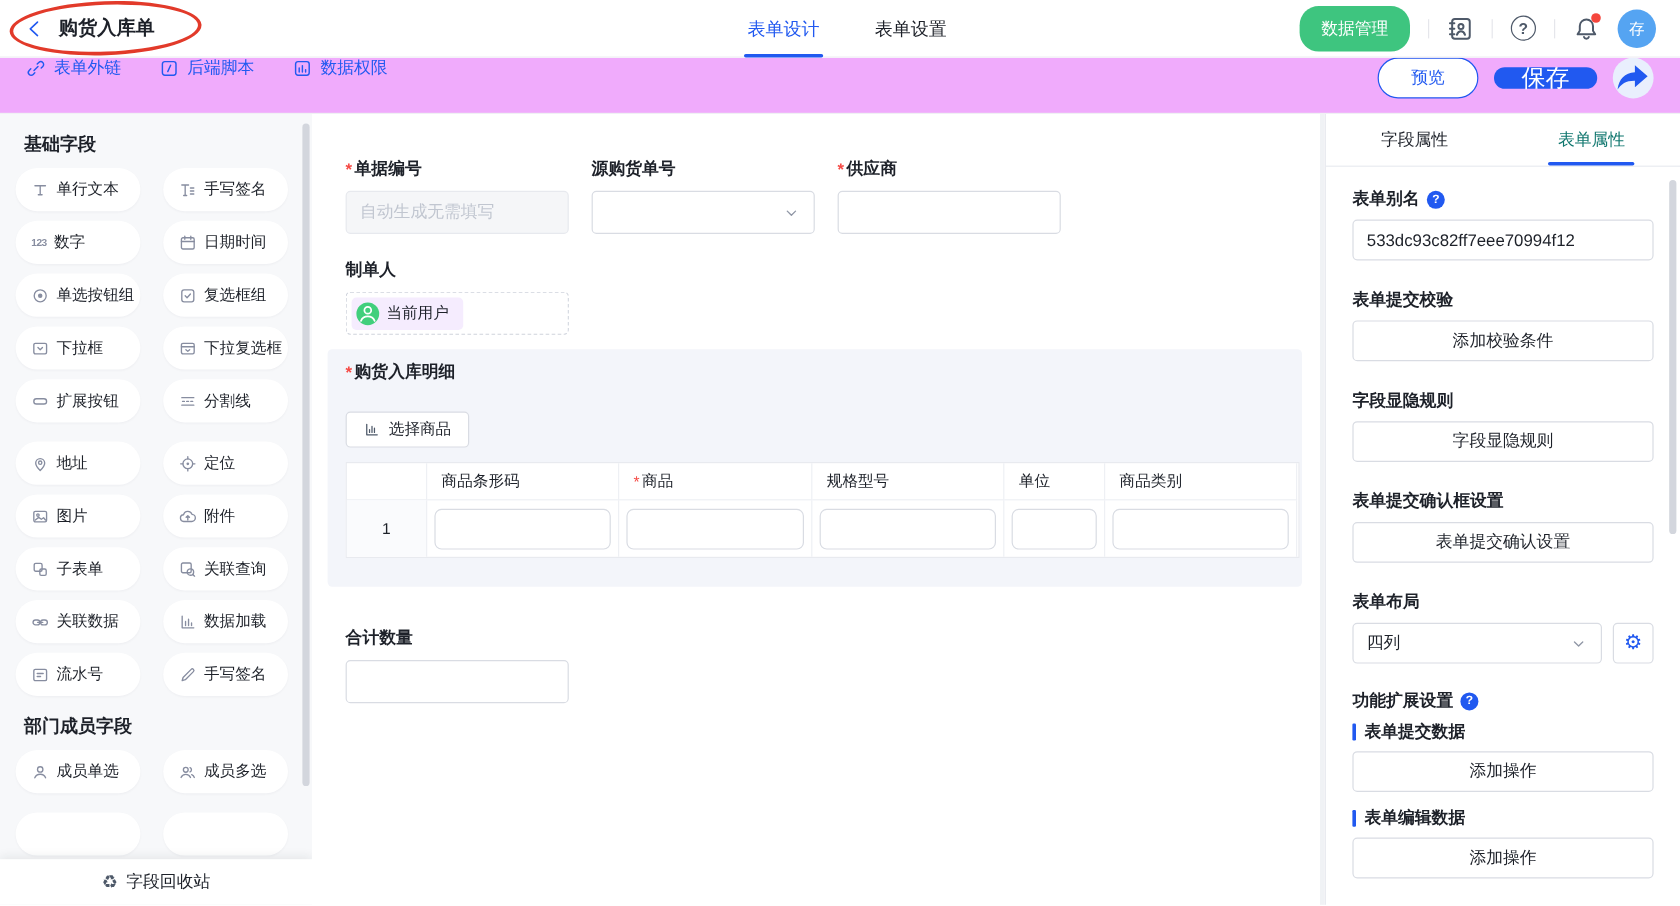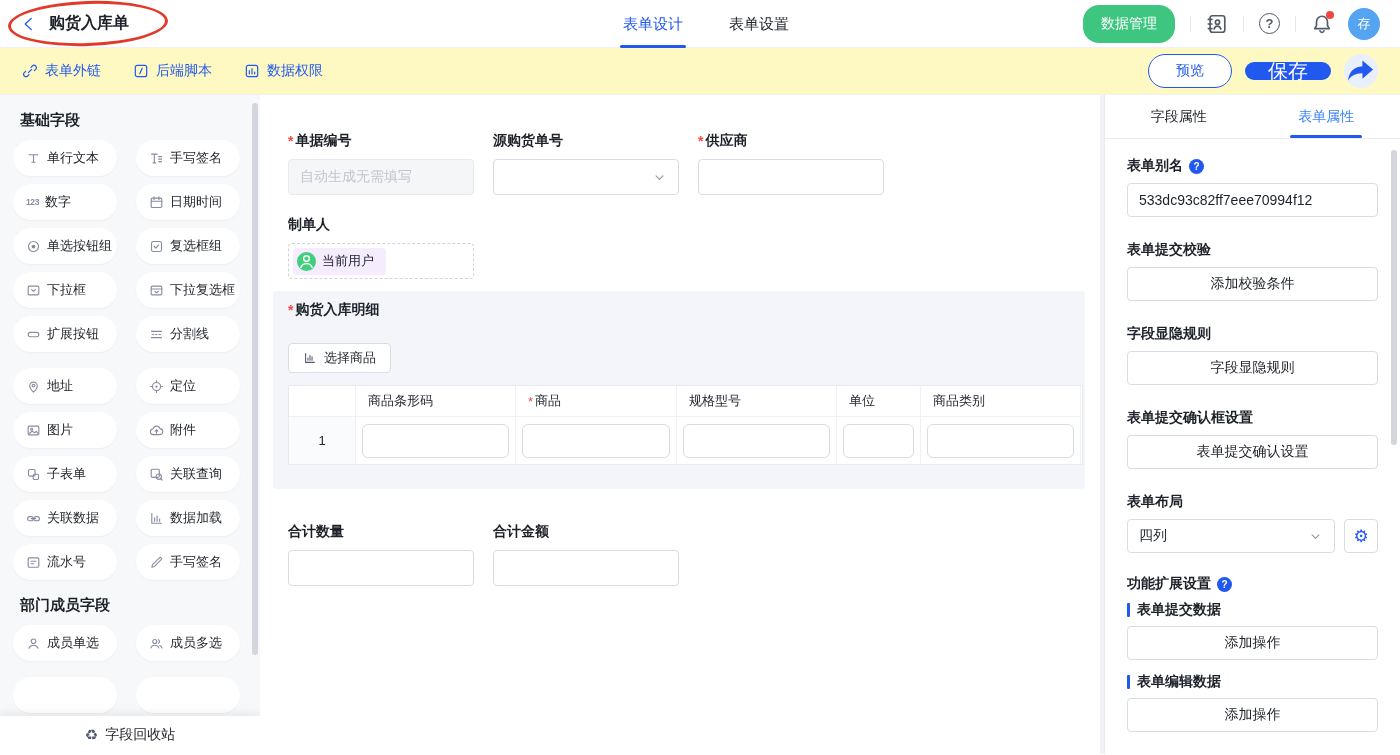--- a/index.html
+++ b/index.html
@@ -27,21 +27,21 @@
   .vdiv{width:1px;height:16px;background:#e5e6eb}
   .hicon{width:22px;height:22px;color:#4e5969;cursor:pointer}
   .hicon svg{width:100%;height:100%}
   .bell{position:relative}
   .bell::after{content:'';position:absolute;top:-2px;right:-1px;width:8px;height:8px;background:#f5463d;border-radius:50%}
   .help-ring{width:21px;height:21px;border:1.8px solid #4e5969;border-radius:50%;display:flex;align-items:center;justify-content:center;font-size:13px;font-weight:bold;color:#4e5969;cursor:pointer}
   .help-ring::before{content:"?"}
   .avatar{width:32px;height:32px;border-radius:50%;background:#55a4f2;color:#fff;display:flex;align-items:center;justify-content:center;font-size:13px;cursor:pointer}
 
   
-  .tbar{height:47px;display:flex;align-items:center;border-bottom:1px solid #f0f1f4;padding:0 22px;background:#fef9c3}
+  .tbar{height:47px;display:flex;align-items:flex-start;border-bottom:1px solid #f0f1f4;padding:0 22px;background:#f0abfc}
   .tlinks{display:flex;align-items:center}
   .tlink{display:flex;align-items:center;gap:7px;color:#2159f0;font-size:14px;margin-right:32px;cursor:pointer}
   .tlink .ticon{width:16px;height:16px;color:#2159f0}
   .tlink .ticon svg{width:16px;height:16px}
   .tbar-right{margin-left:auto;display:flex;align-items:center;gap:13px}
   .btn-outline{height:34px;padding:0 27px;border:1px solid #2159f0;color:#2159f0;border-radius:17px;font-size:14px;display:flex;align-items:center;background:#fff;cursor:pointer}
   .btn-primary{height:18px;padding:0 23px;border:none;color:#fff;border-radius:17px;font-size:20px;display:flex;align-items:center;background:#2159f0;cursor:pointer}
   .btn-share{width:34px;height:34px;border-radius:50%;background:#e9effd;display:flex;align-items:center;justify-content:center;color:#2159f0;cursor:pointer}
   .btn-share svg{width:17px;height:17px}
 
@@ -93,21 +93,21 @@
   .dt-h .dt-cell{height:31px;border-bottom:1px solid #eef0f4}
   .dt-b .dt-cell{height:47px;padding:0}
   .dt-b .dt-idx{justify-content:center;background:#fafbfd}
   .mini{margin:6px;width:calc(100% - 12px);height:34px;border:1px solid #d9dce3;border-radius:6px;background:#fff;cursor:text}
   .totals{margin-top:34px}
 
   
   .panel{width:296px;background:#fff;border-left:1px solid #e9ebf0;padding:0 22px;flex-shrink:0}
   .p-tabs{display:flex;height:44px;border-bottom:1px solid #e9ebf0;margin:0 -22px}
   .ptab{flex:1;display:flex;align-items:center;justify-content:center;font-size:14px;position:relative;cursor:pointer}
-  .ptab.active{color:#3b82f6}
+  .ptab.active{color:#0f766e}
   .ptab.active::after{content:'';position:absolute;left:50%;transform:translateX(-50%);bottom:0;width:72px;height:3px;background:#2159f0;border-radius:2px}
   .p-label{font-size:14px;font-weight:600;margin:24px 0 8px;display:flex;align-items:center;gap:6px}
   .p-label.first{margin-top:18px}
   .p-label.ext{margin-top:22px}
   .qbadge{width:15px;height:15px;border-radius:50%;background:#2159f0;color:#fff;font-size:10px;font-weight:bold;display:inline-flex;align-items:center;justify-content:center;cursor:pointer}
   .qbadge::before{content:"?"}
   .p-input{height:34px;border:1px solid #d9dce3;border-radius:4px;display:flex;align-items:center;padding:0 11px;font-size:14px;cursor:text}
   .p-btn{height:34px;border:1px solid #d9dce3;border-radius:4px;display:flex;align-items:center;justify-content:center;font-size:14px;background:#fff;cursor:pointer}
   .p-row{display:flex;gap:9px}
   .p-select{flex:1;height:34px;border:1px solid #d9dce3;border-radius:4px;display:flex;align-items:center;padding:0 11px;font-size:14px;cursor:pointer}
@@ -561,24 +561,20 @@
             </div>
           </div>
       </div>
     </div>
 
     <div class="form-grid totals">
       <div>
         <div class="fld-label">合计数量</div>
         <div class="ctl"></div>
       </div>
-      <div>
-        <div class="fld-label">合计金额</div>
-        <div class="ctl"></div>
-      </div>
     </div>
   </section>
 
   <div class="vgap"></div>
 
   <aside class="panel">
     <div class="p-tabs">
 
         <div class="ptab">
           <span>字段属性</span>

